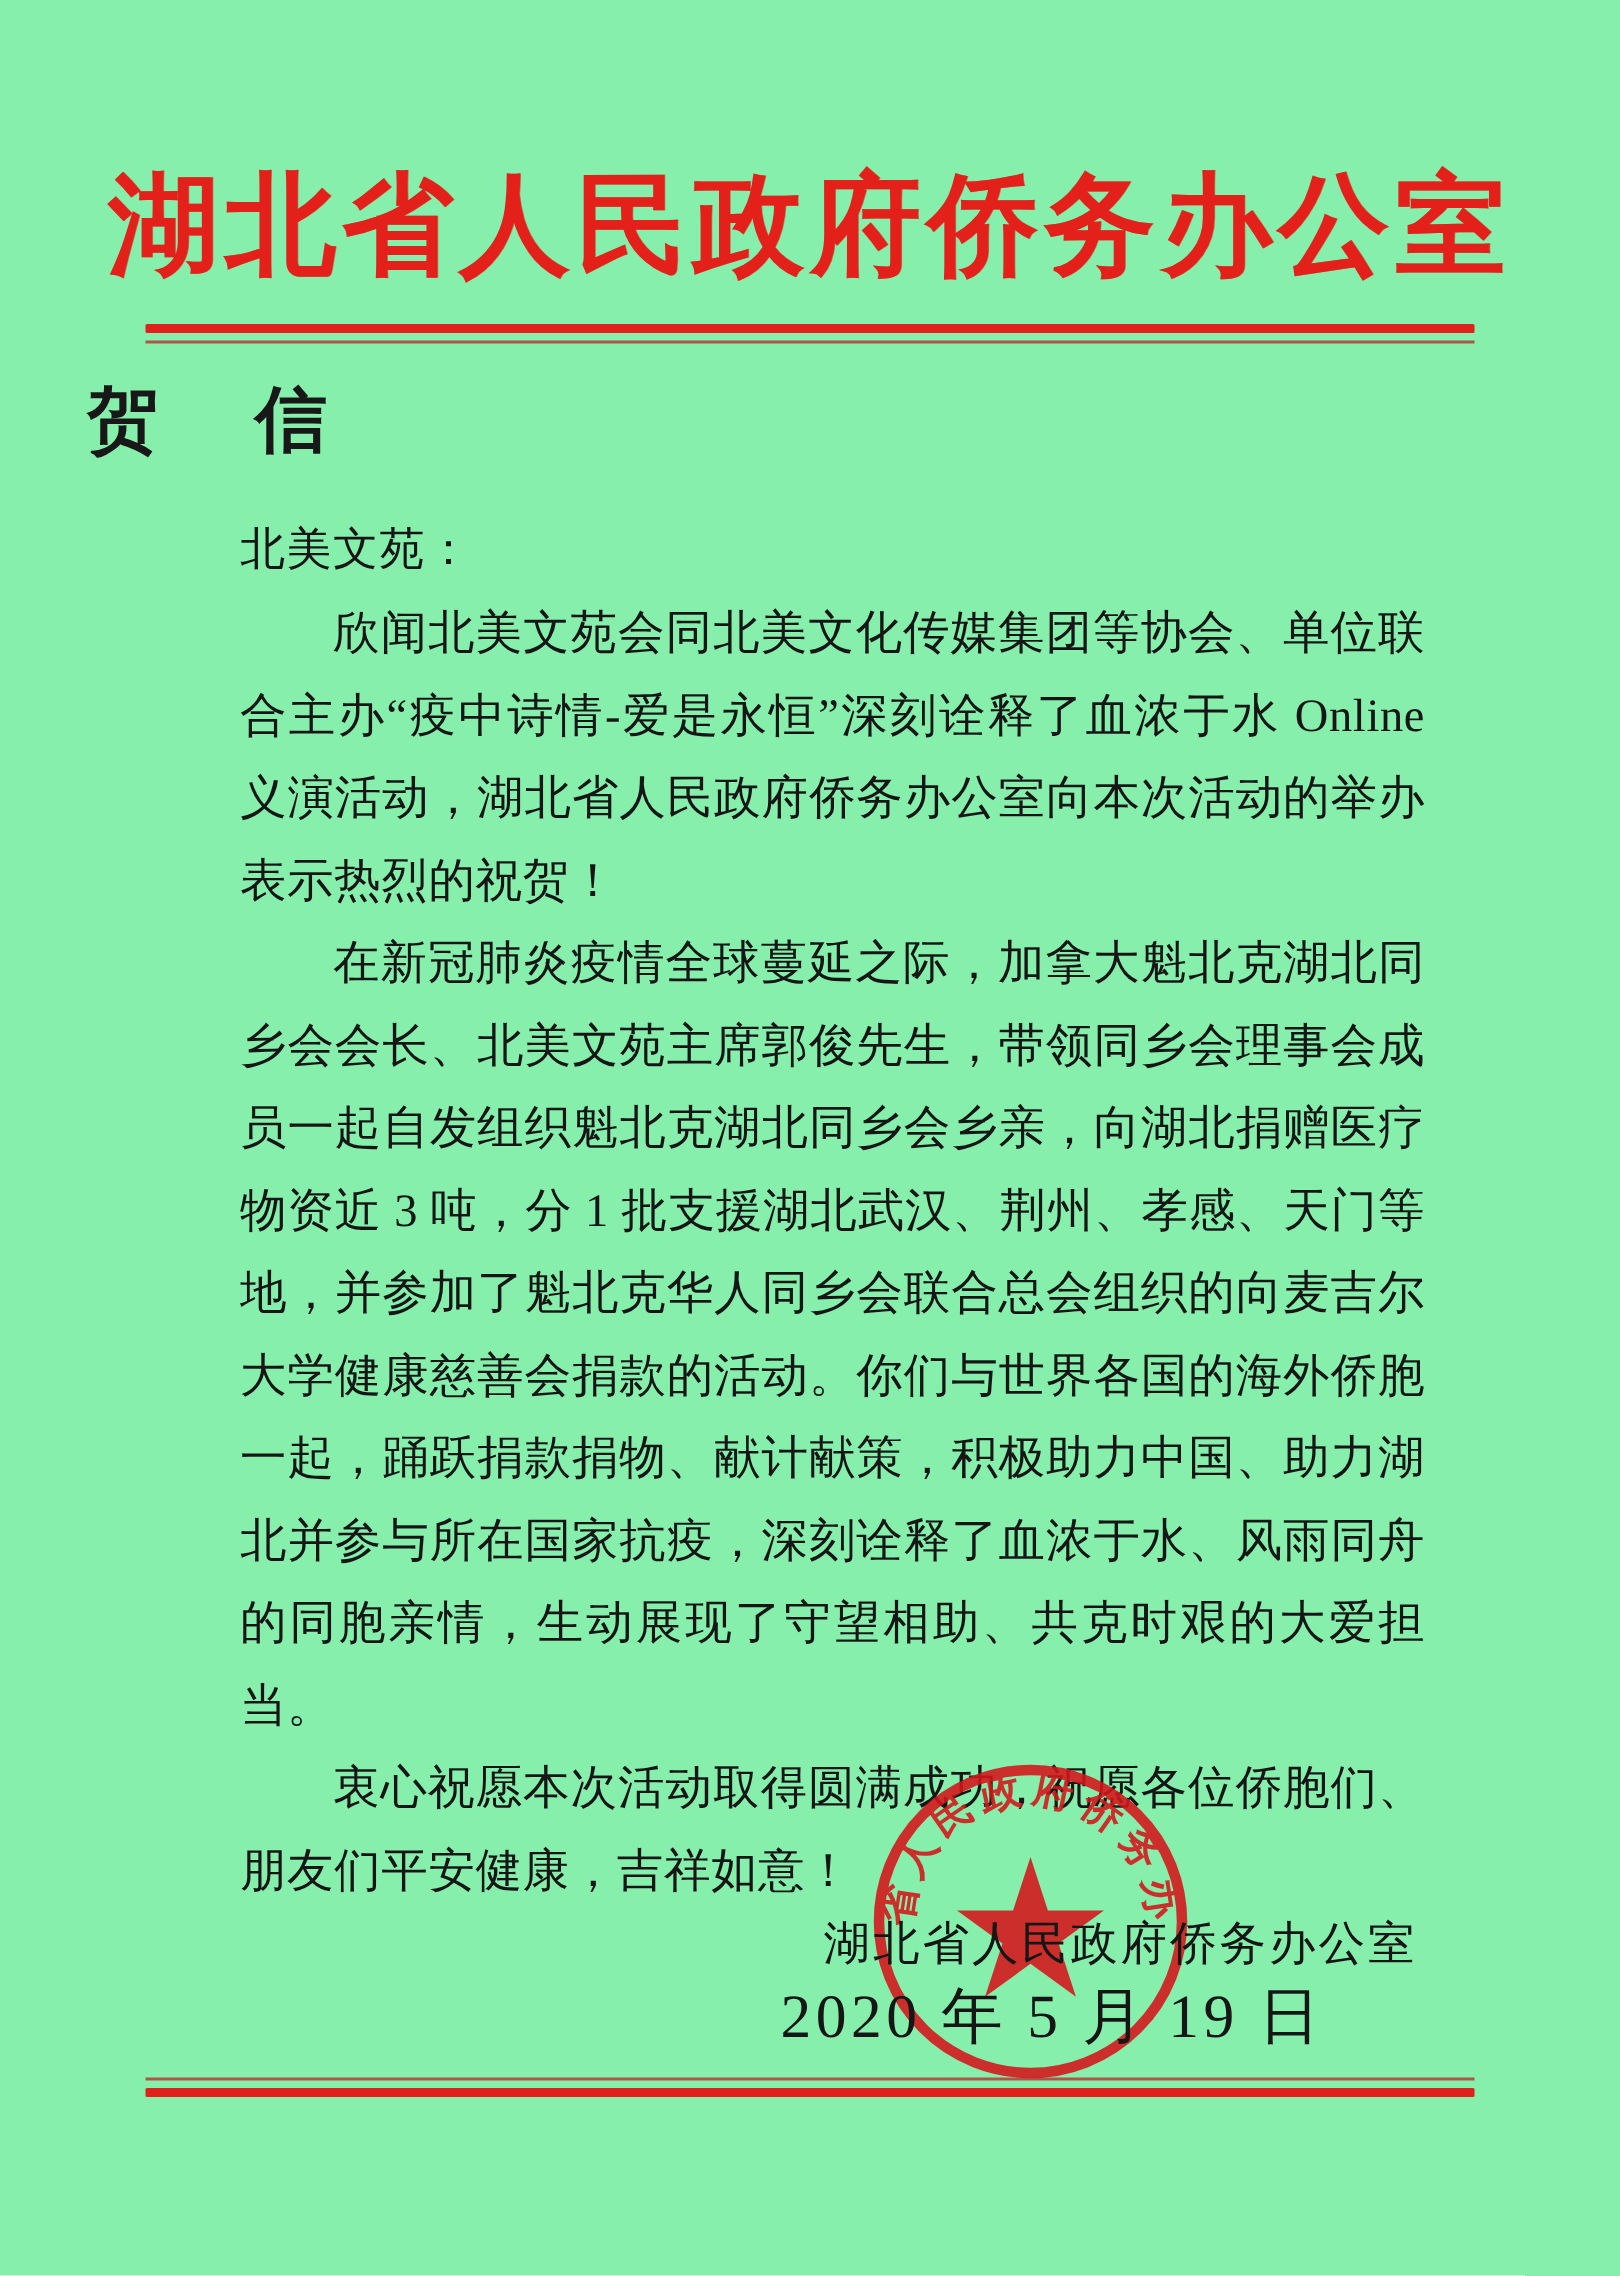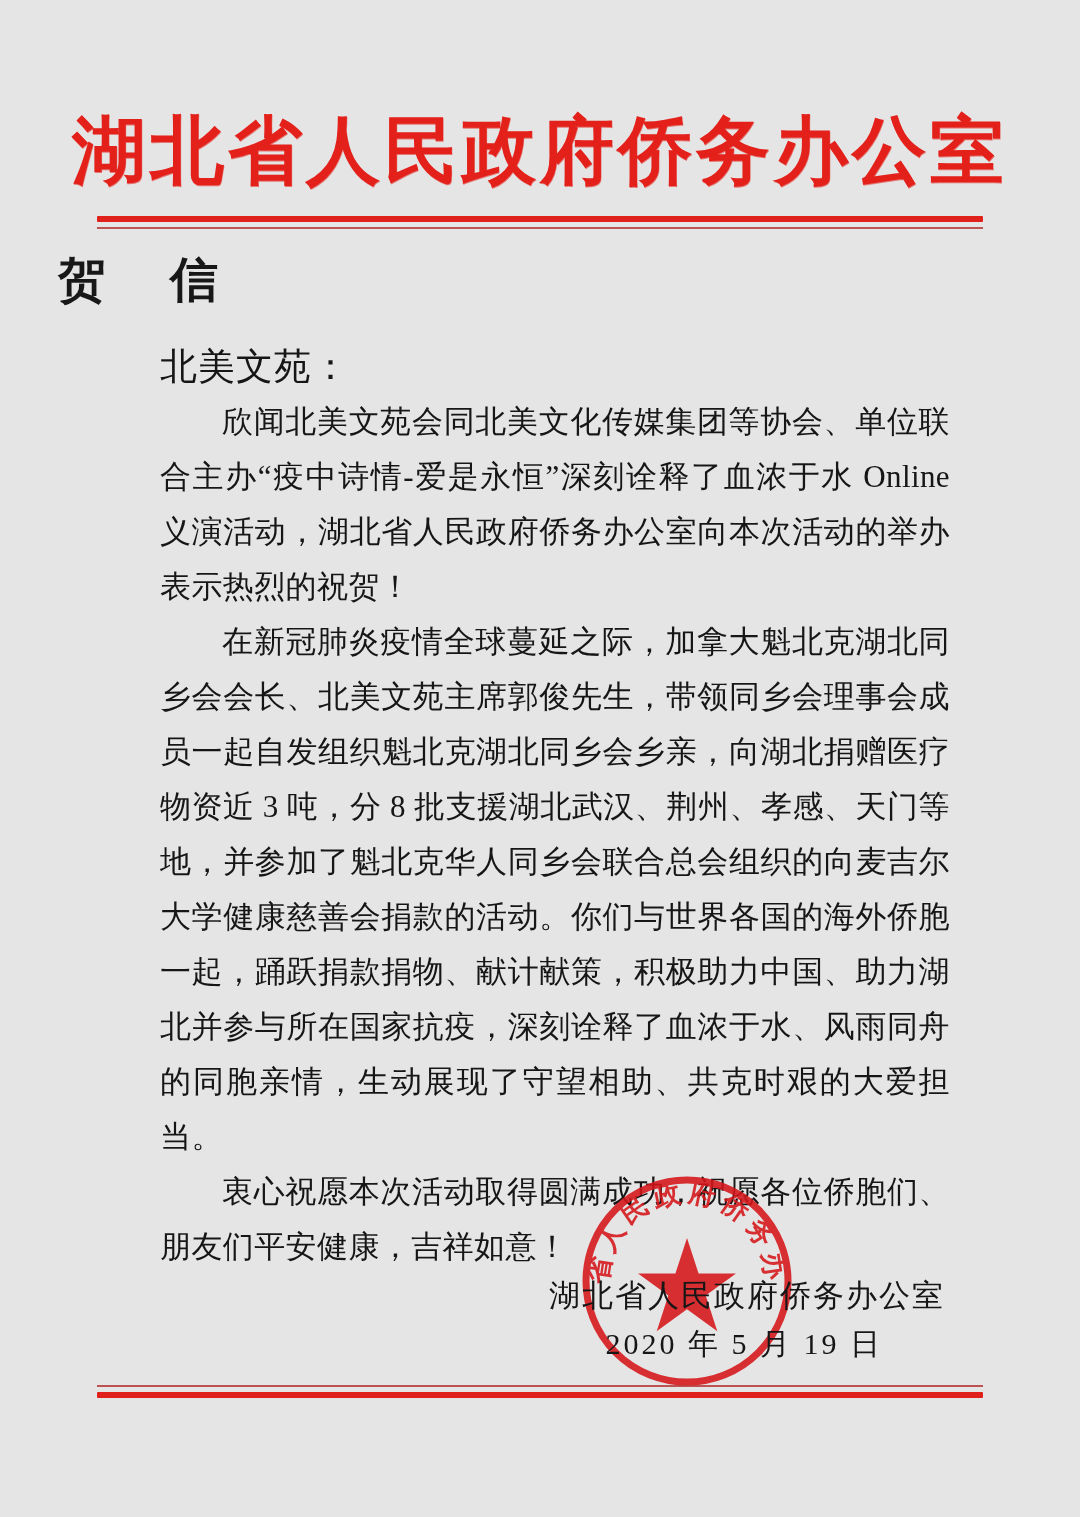--- a/index.html
+++ b/index.html
@@ -9,21 +9,21 @@
     background: #ffffff;
   }
   body {
     font-family: "Liberation Serif", "DejaVu Serif", serif;
   }
   .page {
     position: relative;
     width: 1080px;
     height: 1517px;
     margin: 0 auto;
-    background: #e5e5e5;
+    background: #86efac;
     overflow: hidden;
     box-sizing: border-box;
   }
 
   
   .letterhead {
     position: absolute;
     left: 0;
     top: 112px;
     width: 1080px;
@@ -81,21 +81,21 @@
   }
 
   
   .body-block {
     position: absolute;
     left: 160px;
     top: 340px;
     width: 790px;
   }
   .salutation {
-    font-size: 37px;
+    font-size: 30px;
     line-height: 54px;
     color: #161616;
     letter-spacing: 1px;
     font-family: "Liberation Serif", "DejaVu Serif", serif;
   }
   .para {
     font-size: 31px;
     line-height: 55px;
     color: #161616;
     text-align: justify;
@@ -116,21 +116,21 @@
     z-index: 3;
   }
   .sign-org {
     font-size: 31px;
     line-height: 48px;
     color: #161616;
     letter-spacing: 2px;
     font-family: "Liberation Serif", "DejaVu Serif", serif;
   }
   .sign-date {
-    font-size: 30px;
+    font-size: 41px;
     line-height: 48px;
     color: #161616;
     letter-spacing: 3px;
     padding-right: 62px;
     font-family: "Liberation Serif", "DejaVu Serif", serif;
   }
 
   
   .seal {
     position: absolute;
@@ -157,21 +157,21 @@
     <div class="rule-thick"></div>
     <div class="rule-gap"></div>
     <div class="rule-thin"></div>
   </div>
 
   <div class="doc-title">贺 信</div>
 
   <div class="body-block">
     <div class="salutation">北美文苑：</div>
     <p class="para">欣闻北美文苑会同北美文化传媒集团等协会、单位联合主办“疫中诗情-爱是永恒”深刻诠释了血浓于水 Online 义演活动，湖北省人民政府侨务办公室向本次活动的举办表示热烈的祝贺！</p>
-    <p class="para">在新冠肺炎疫情全球蔓延之际，加拿大魁北克湖北同乡会会长、北美文苑主席郭俊先生，带领同乡会理事会成员一起自发组织魁北克湖北同乡会乡亲，向湖北捐赠医疗物资近 3 吨，分 8 批支援湖北武汉、荆州、孝感、天门等地，并参加了魁北克华人同乡会联合总会组织的向麦吉尔大学健康慈善会捐款的活动。你们与世界各国的海外侨胞一起，踊跃捐款捐物、献计献策，积极助力中国、助力湖北并参与所在国家抗疫，深刻诠释了血浓于水、风雨同舟的同胞亲情，生动展现了守望相助、共克时艰的大爱担当。</p>
+    <p class="para">在新冠肺炎疫情全球蔓延之际，加拿大魁北克湖北同乡会会长、北美文苑主席郭俊先生，带领同乡会理事会成员一起自发组织魁北克湖北同乡会乡亲，向湖北捐赠医疗物资近 3 吨，分 1 批支援湖北武汉、荆州、孝感、天门等地，并参加了魁北克华人同乡会联合总会组织的向麦吉尔大学健康慈善会捐款的活动。你们与世界各国的海外侨胞一起，踊跃捐款捐物、献计献策，积极助力中国、助力湖北并参与所在国家抗疫，深刻诠释了血浓于水、风雨同舟的同胞亲情，生动展现了守望相助、共克时艰的大爱担当。</p>
     <p class="para">衷心祝愿本次活动取得圆满成功，祝愿各位侨胞们、朋友们平安健康，吉祥如意！</p>
   </div>
 
   <div class="seal">
     <svg width="218" height="218" viewBox="0 0 218 218" xmlns="http://www.w3.org/2000/svg">
       <defs>
         <path id="sealArc" d="M 30,109 A 79,79 0 1 1 188,109" fill="none"></path>
       </defs>
       <circle cx="109" cy="109" r="101" fill="none" stroke="#d6151a" stroke-width="7"></circle>
       <polygon points="109,66 120.6,101.6 158,101.6 127.7,123.6 139.3,159.2 109,137.2 78.7,159.2 90.3,123.6 60,101.6 97.4,101.6" fill="#d6151a"></polygon>

